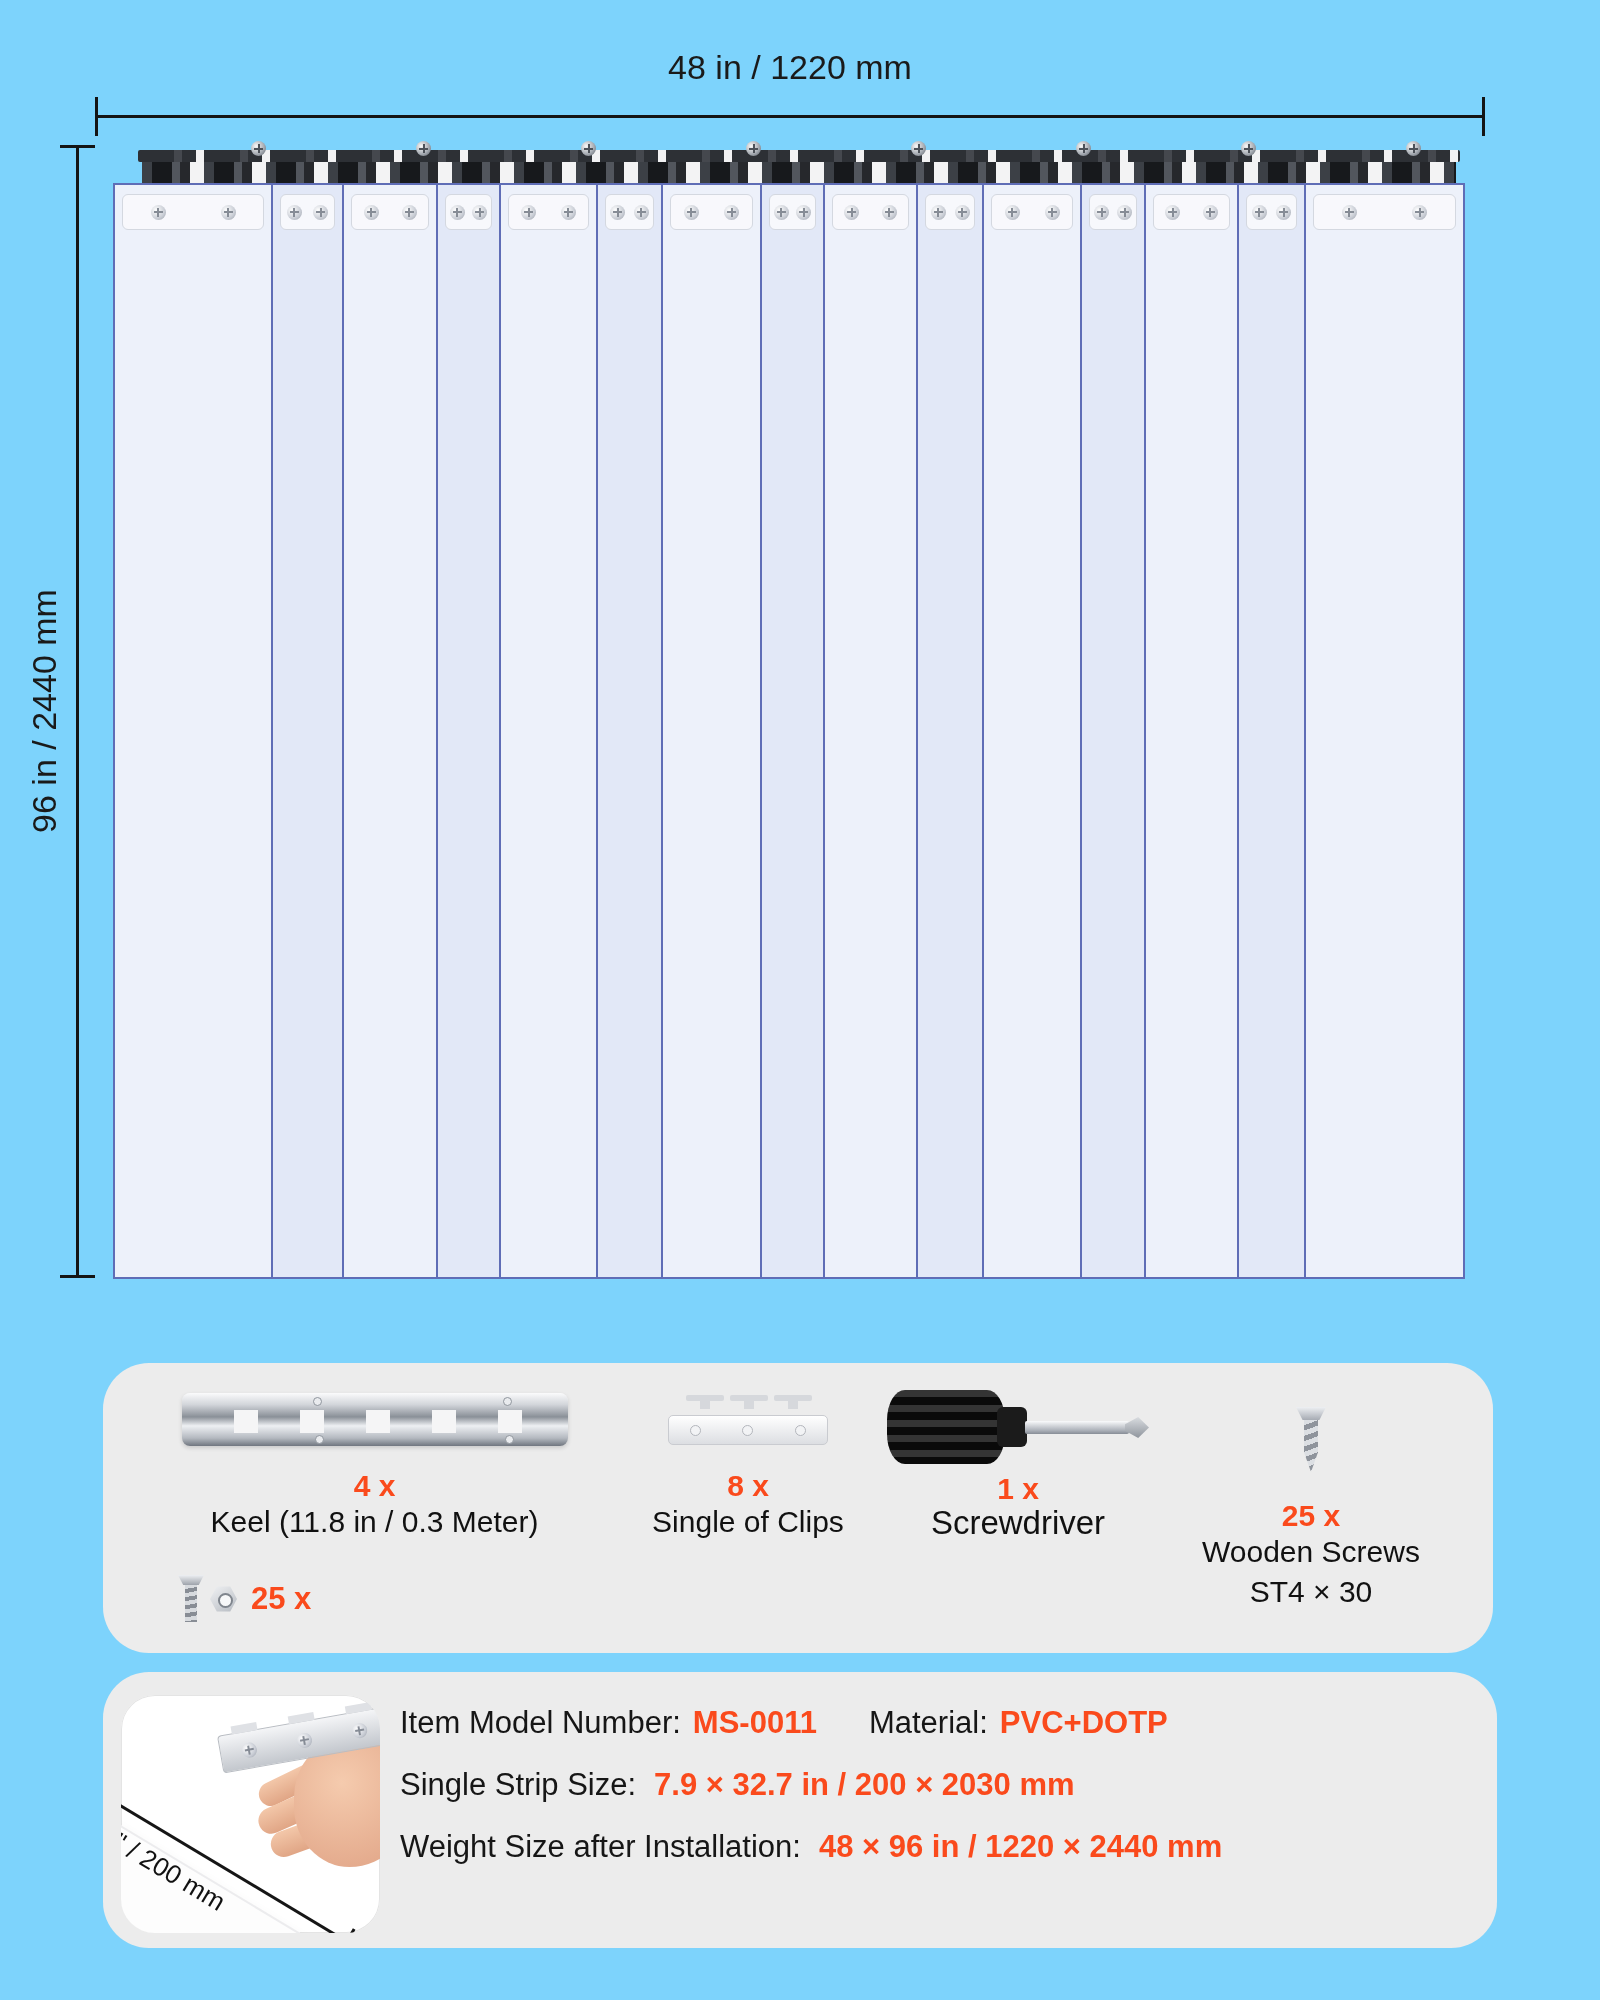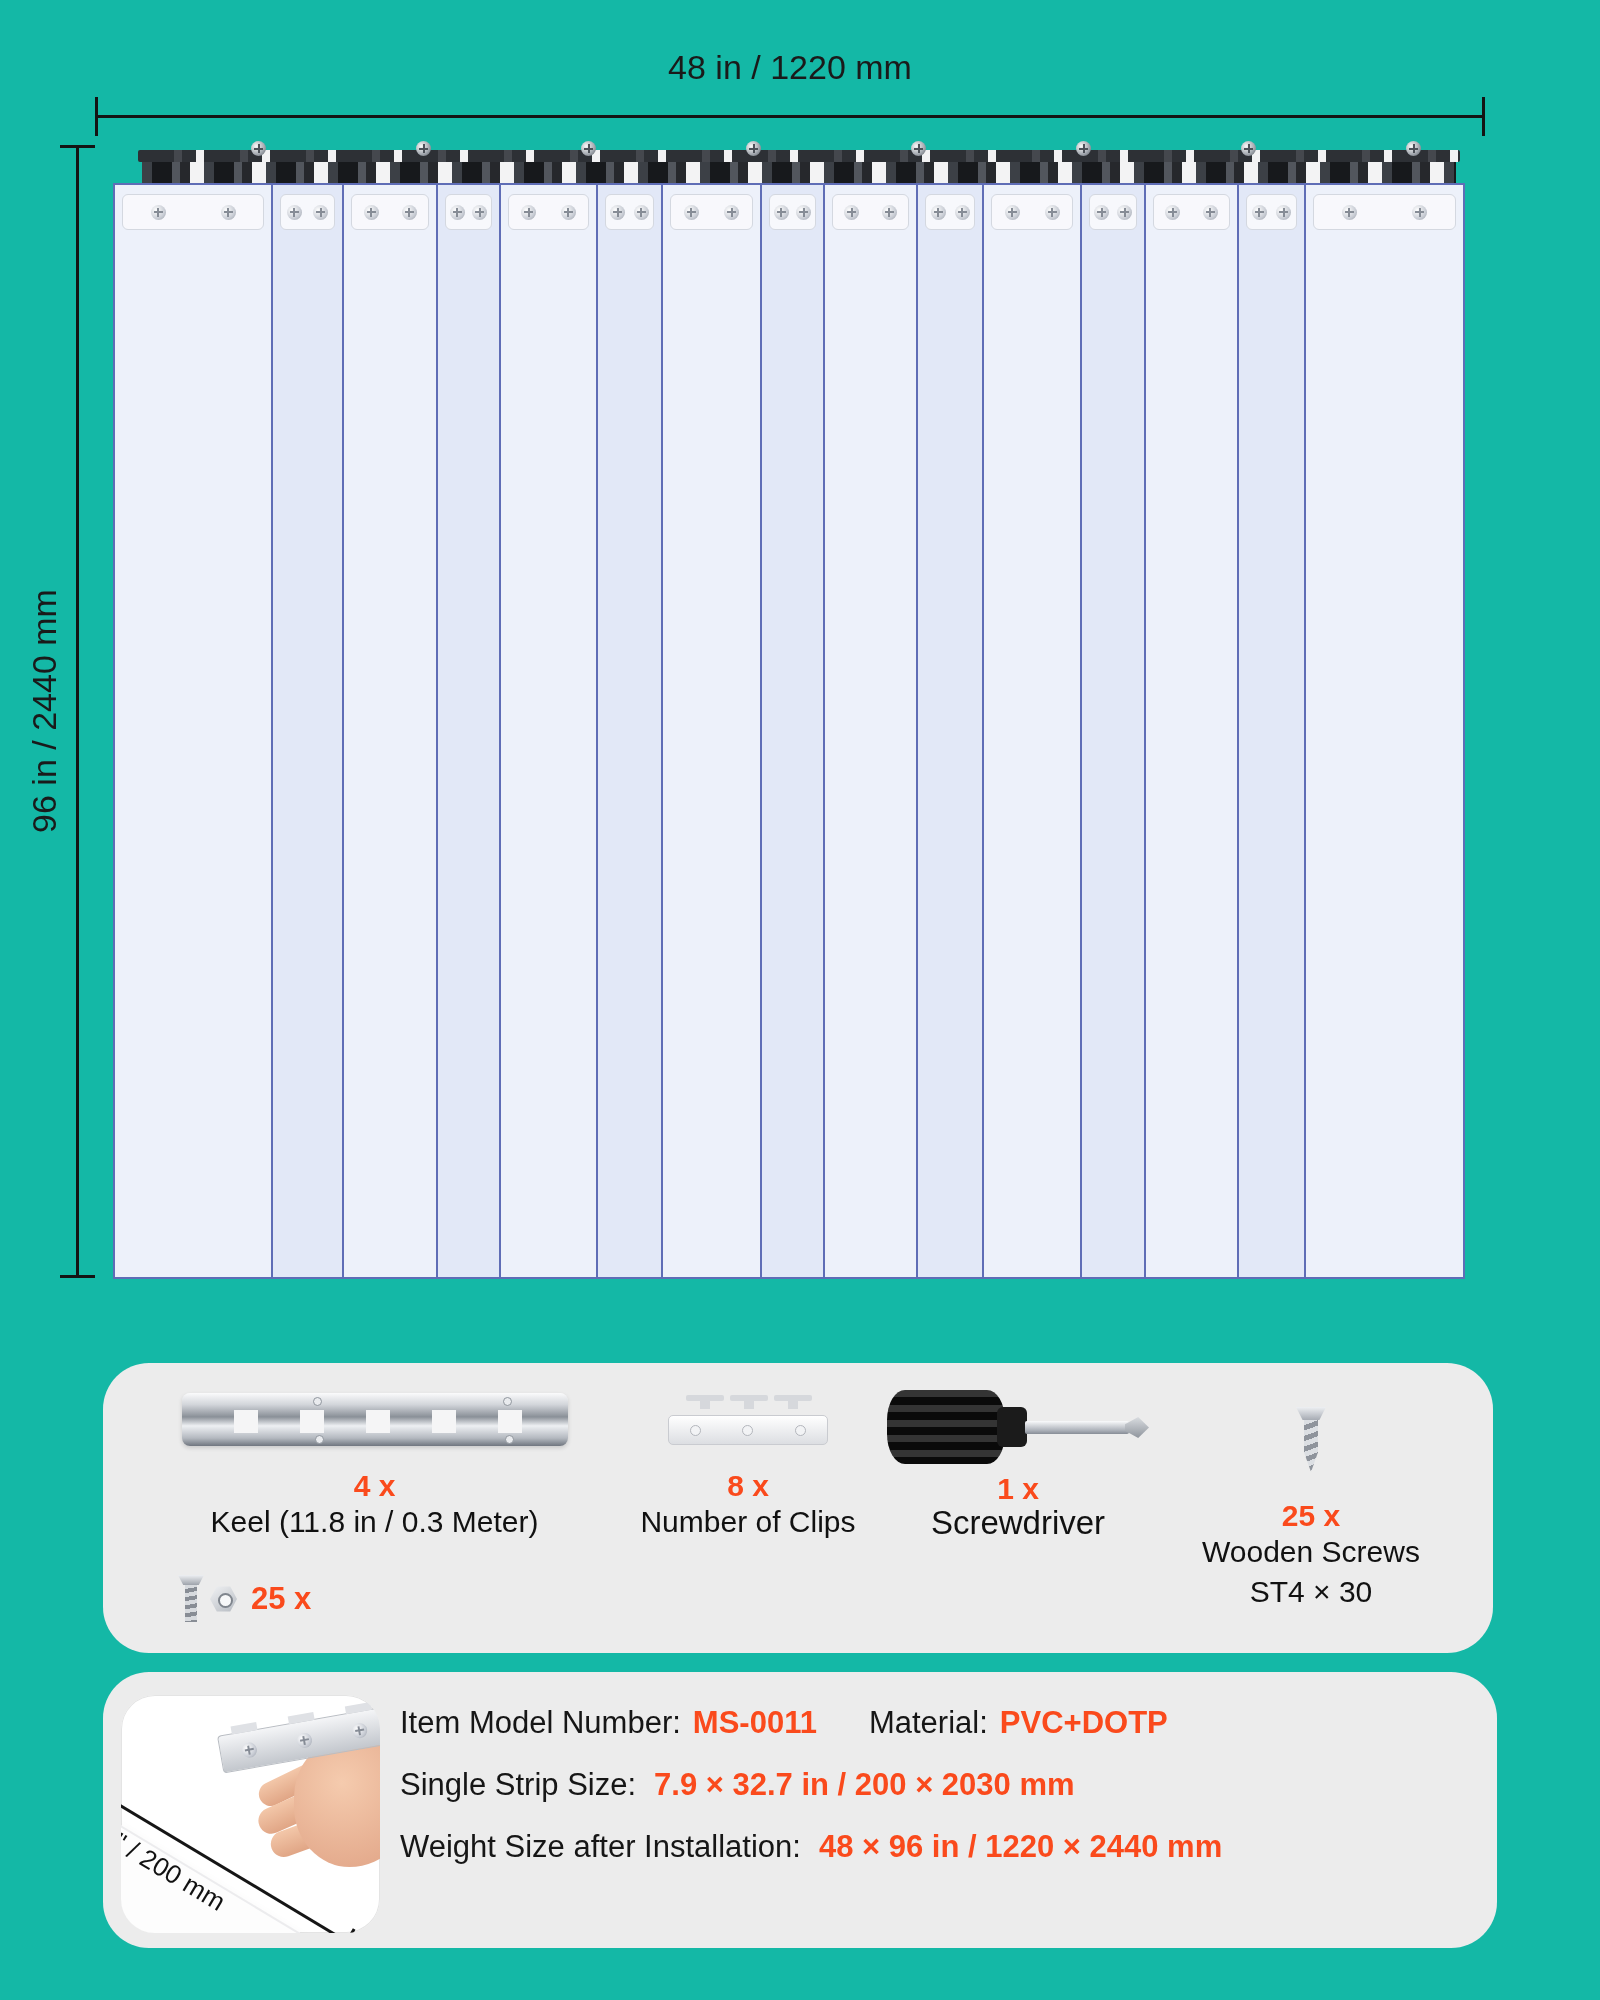--- a/index.html
+++ b/index.html
@@ -1,16 +1,16 @@
 <!DOCTYPE html>
 <html style="--accent: #fa4a1c; --panel: #ececec; --strip-border: #5f6db6; --strip-light: #edf1fa; --strip-dark: #e2e8f7;"><head>
 <meta charset="utf-8">
 <style>
   html,body{margin:0;padding:0;background:#f8f8f8;}
-  .canvas{position:relative;width:1600px;height:2000px;background:#14b8a6;overflow:hidden;
+  .canvas{position:relative;width:1600px;height:2000px;background:#7dd3fc;overflow:hidden;
           font-family:"Liberation Sans",sans-serif;color:#1a1a1a;}
 
   
   .dim-w-label{position:absolute;left:95px;top:48px;width:1390px;text-align:center;
                font-size:34px;color:#1a1a1a;}
   .dim-w-line{position:absolute;left:95px;top:115px;width:1390px;height:3px;background:#141414;}
   .dim-w-line::before,.dim-w-line::after{content:"";position:absolute;top:-18px;width:3px;height:39px;background:#141414;}
   .dim-w-line::before{left:0;}
   .dim-w-line::after{right:0;}
   .dim-h-label{position:absolute;left:44px;top:711px;transform:translate(-50%,-50%) rotate(-90deg);
@@ -274,21 +274,21 @@
         <div class="clip-tab" style="left:18px;"></div>
         <div class="clip-tab" style="left:62px;"></div>
         <div class="clip-tab" style="left:106px;"></div>
         <div class="clip-plate">
           <div class="clip-hole"></div>
           <div class="clip-hole"></div>
           <div class="clip-hole"></div>
         </div>
       </div>
       <div class="qty" style="top:106px;">8 x</div>
-      <div class="part-label" style="top:142px;">Number of Clips</div>
+      <div class="part-label" style="top:142px;">Single of Clips</div>
     </div>
 
     <div class="part" style="left:800px;top:0;width:230px;height:290px;">
       <div class="part-img driver" style="top:27px;">
         <div class="drv-handle"></div>
         <div class="drv-collar"></div>
         <div class="drv-shaft"></div>
         <div class="drv-tip"></div>
       </div>
       <div class="qty" style="top:109px;">1 x</div>

